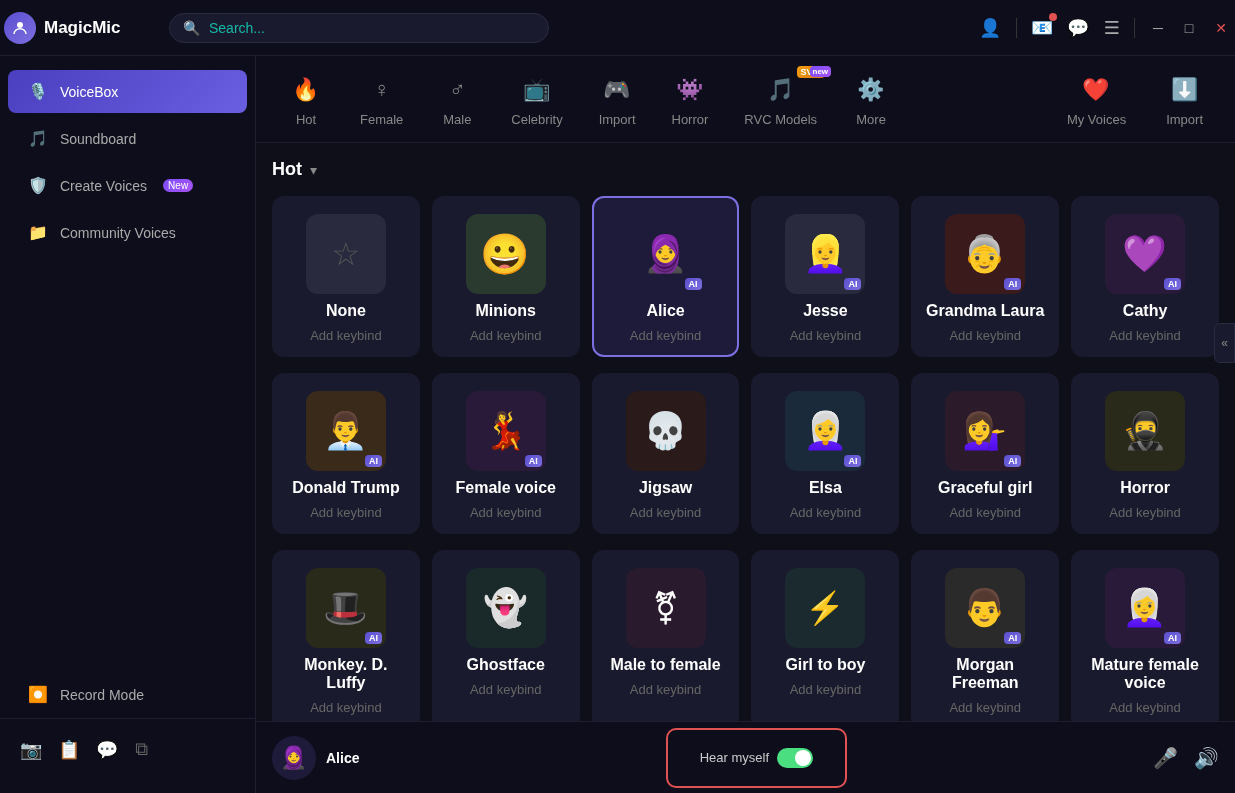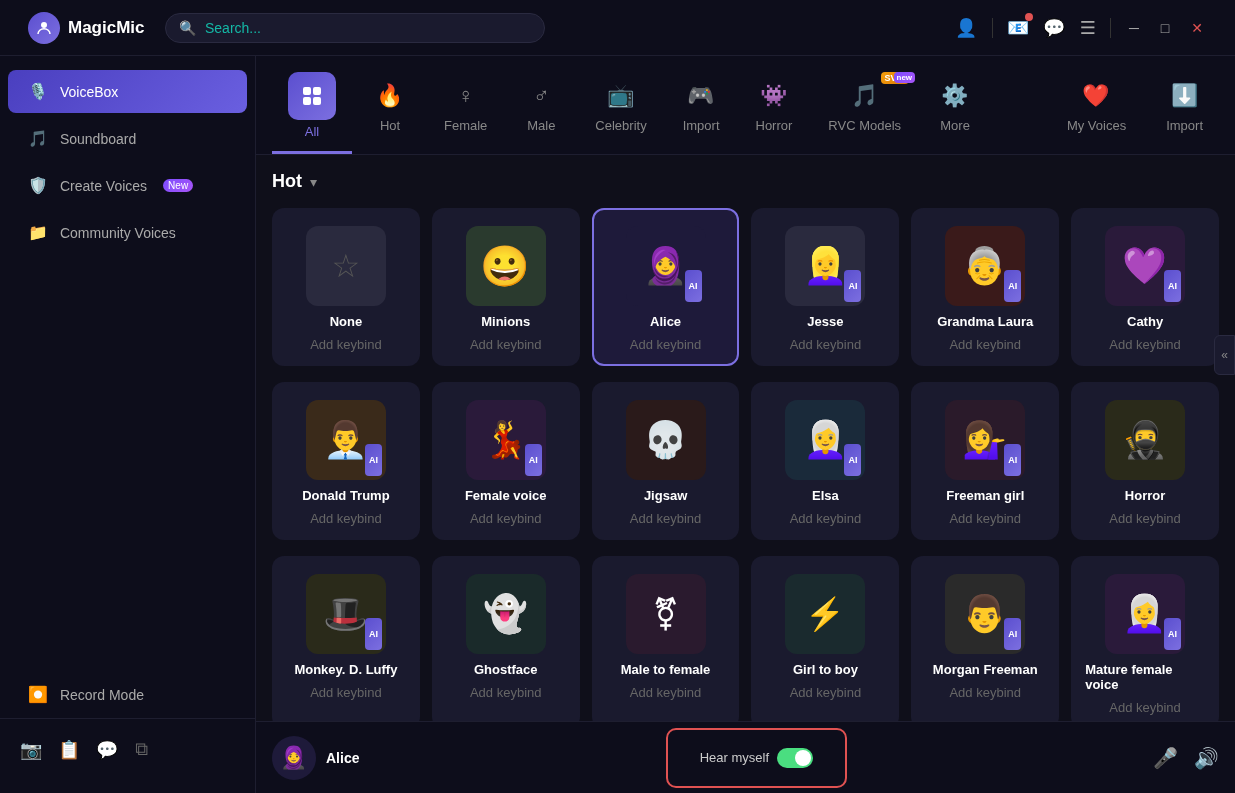--- a/index.html
+++ b/index.html
@@ -13,22 +13,22 @@
       display: flex;
       flex-direction: column;
     }
 
     
     .titlebar {
       height: 56px;
       background: #0d0d1b;
       display: flex;
       align-items: center;
-      padding: 0 28px;
-      gap: 0;
+      padding: 0 4px;
+      gap: 28px;
       border-bottom: 1px solid #1e1e30;
       flex-shrink: 0;
     }
     .titlebar-logo {
       display: flex;
       align-items: center;
       gap: 8px;
     }
     .logo-icon {
       width: 32px;
@@ -261,29 +261,29 @@
       overflow: hidden;
       position: relative;
     }
     .ai-badge {
       position: absolute;
       bottom: 4px;
       right: 4px;
       background: linear-gradient(135deg, #5b4fcf, #7c6fe0);
       color: #fff;
       font-size: 9px;
-      padding: 11px 4px;
+      padding: 1px 4px;
       border-radius: 4px;
       font-weight: 700;
     }
     .voice-name {
-      font-size: 13px;
+      font-size: 16px;
       font-weight: 600;
       color: #fff;
-      text-align: left;
+      text-align: center;
     }
     .voice-keybind {
       font-size: 13px;
       color: #666;
       text-align: center;
     }
 
     
     .av-none { background: #2a2a3e; }
     .av-minions { background: #2a3a2e; }
@@ -475,33 +475,20 @@
         <span>📋</span>
         <span>💬</span>
         <span>⧉</span>
       </div>
     </div>
   </div>
 
   <div class="content">
 
     <div class="category-tabs">
-      <div class="cat-tab active">
-        <div class="cat-icon-wrap">
-          <div class="cat-icon">
-            <svg width="24" height="24" viewBox="0 0 24 24" fill="white">
-              <rect x="3" y="3" width="8" height="8" rx="2" fill="white"></rect>
-              <rect x="13" y="3" width="8" height="8" rx="2" fill="white"></rect>
-              <rect x="3" y="13" width="8" height="8" rx="2" fill="white"></rect>
-              <rect x="13" y="13" width="8" height="8" rx="2" fill="white"></rect>
-            </svg>
-          </div>
-        </div>
-        <span>All</span>
-      </div>
       <div class="cat-tab">
         <div class="cat-icon">🔥</div>
         <span>Hot</span>
       </div>
       <div class="cat-tab">
         <div class="cat-icon">♀</div>
         <span>Female</span>
       </div>
       <div class="cat-tab">
         <div class="cat-icon">♂</div>
@@ -638,21 +625,21 @@
           </div>
           <span class="voice-name">Elsa</span>
           <span class="voice-keybind">Add keybind</span>
         </div>
 
         <div class="voice-card">
           <div class="voice-avatar av-graceful" style="position:relative;">
             <span style="font-size:36px;">💁‍♀️</span>
             <span class="ai-badge">AI</span>
           </div>
-          <span class="voice-name">Freeman girl</span>
+          <span class="voice-name">Graceful girl</span>
           <span class="voice-keybind">Add keybind</span>
         </div>
 
         <div class="voice-card">
           <div class="voice-avatar av-ninja">
             <span style="font-size:36px;">🥷</span>
           </div>
           <span class="voice-name">Horror</span>
           <span class="voice-keybind">Add keybind</span>
         </div>

